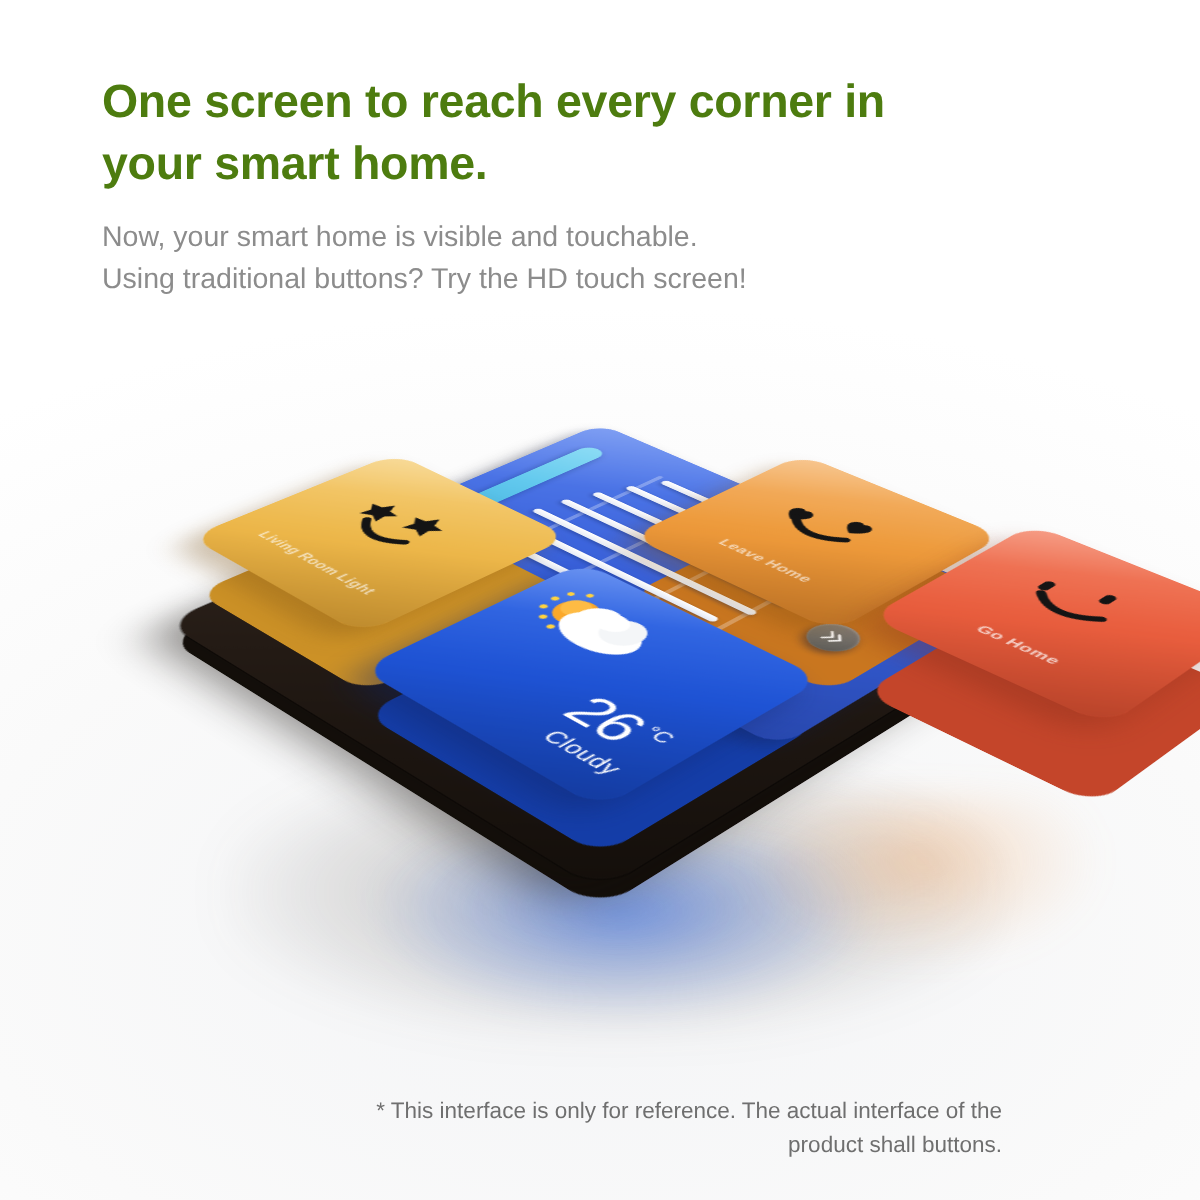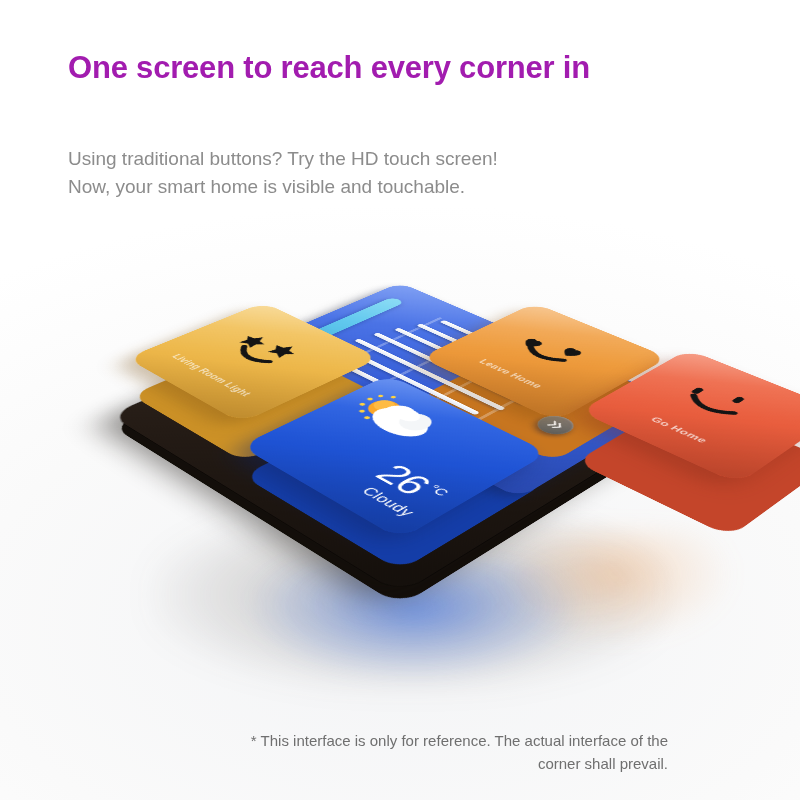--- a/index.html
+++ b/index.html
@@ -27,21 +27,21 @@
 
   
   .headline {
     position: absolute;
     left: 68px;
     top: 48px;
     width: 610px;
     font-size: 31px;
     font-weight: bold;
     line-height: 1.32;
-    color: #a21caf;
+    color: #4d7c0f;
     letter-spacing: -0.2px;
   }
   .headline .ln { display: block; }
 
   .subhead {
     position: absolute;
     left: 68px;
     top: 145px;
     width: 620px;
     font-size: 19px;
@@ -415,25 +415,26 @@
     letter-spacing: 0.2px;
   }
 </style>
 </head>
 <body>
 
 <div class="page"></div>
 
 <h1 class="headline">
   <span class="ln">One screen to reach every corner in</span>
+  <span class="ln">your smart home.</span>
 </h1>
 
 <p class="subhead">
+  <span class="ln">Now, your smart home is visible and touchable.</span>
   <span class="ln">Using traditional buttons? Try the HD touch screen!</span>
-  <span class="ln">Now, your smart home is visible and touchable.</span>
 </p>
 
 <div class="scene">
 
   <div class="floor-shadow"></div>
   <div class="floor-glow"></div>
   <div class="floor-glow-warm"></div>
 
   <div class="iso">
 
@@ -555,14 +556,14 @@
         </svg>
       </div>
       <div class="tile-label label-red">Go Home</div>
     </div>
 
   </div>
 </div>
 
 <p class="footnote">
   <span class="ln">* This interface is only for reference. The actual interface of the</span>
-  <span class="ln">corner shall prevail.</span>
+  <span class="ln">product shall buttons.</span>
 </p>
 
 </body></html>

